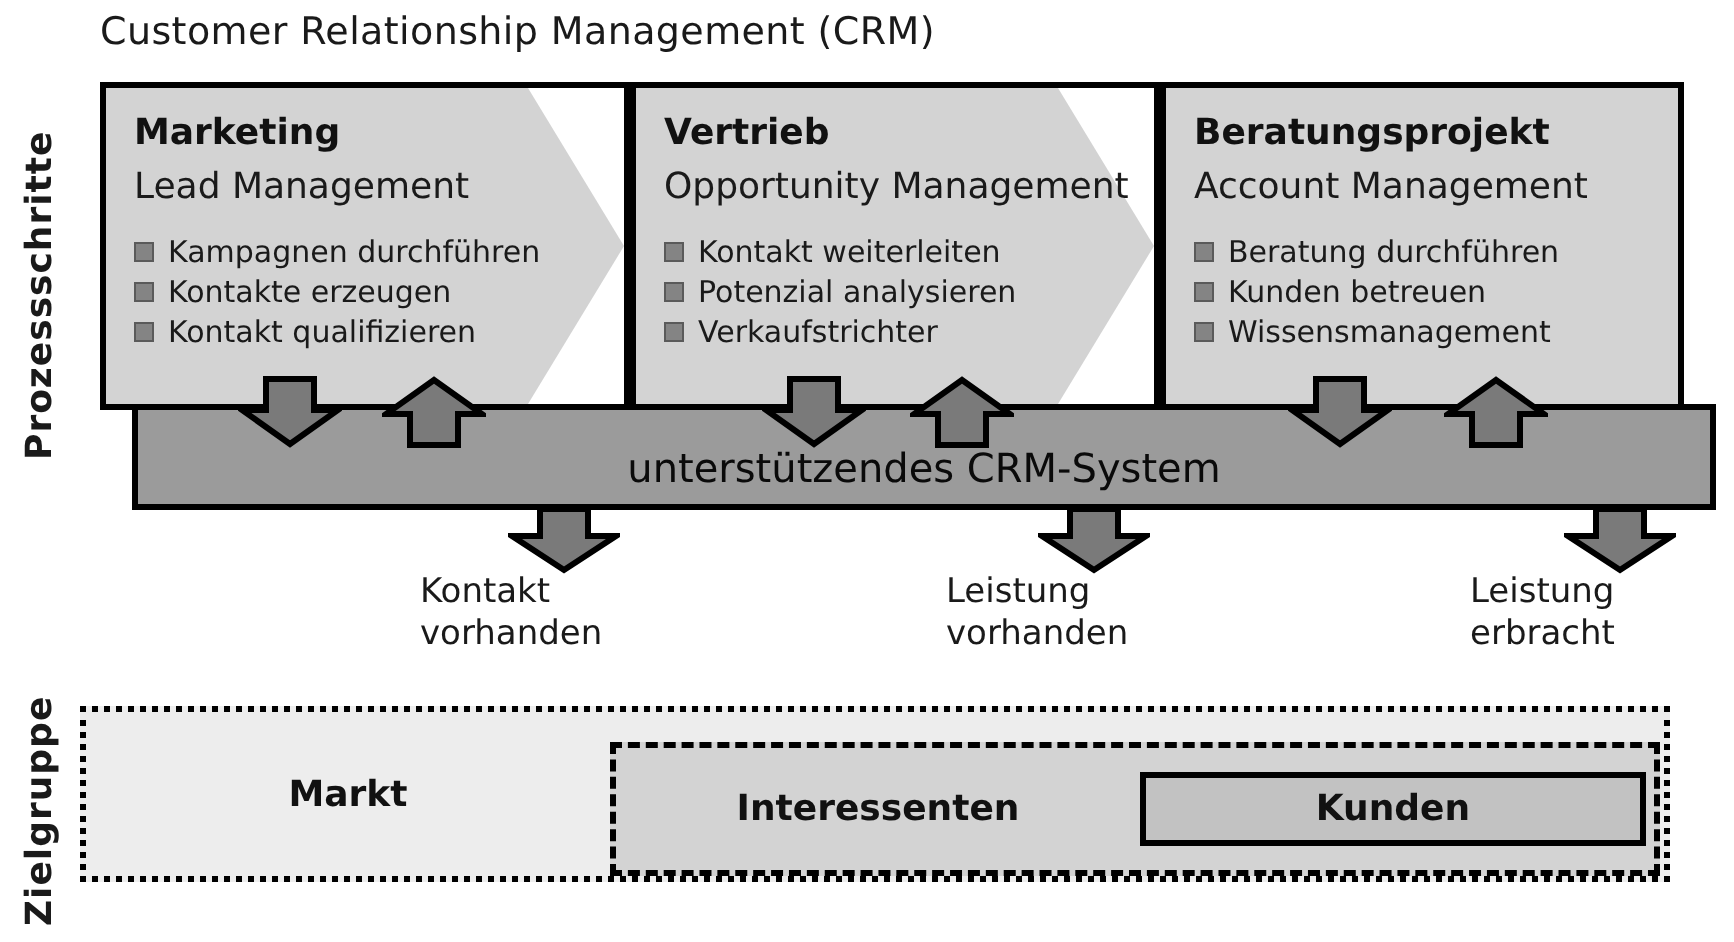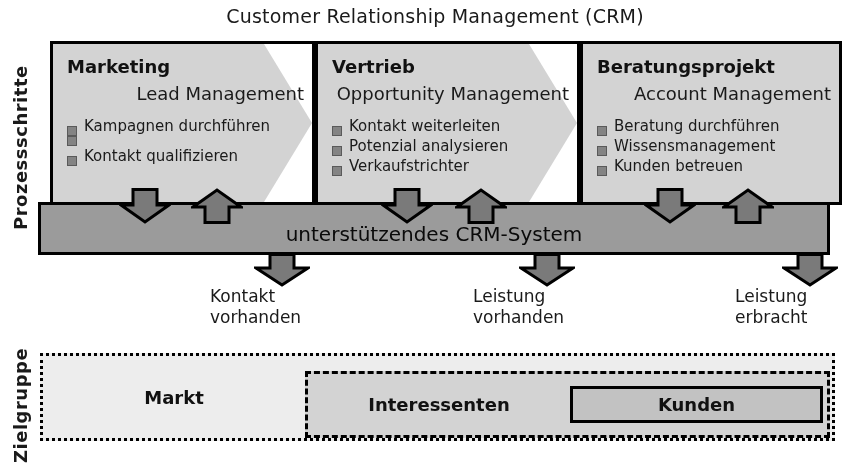--- a/index.html
+++ b/index.html
@@ -11,46 +11,46 @@
     --middle-fill:#d3d3d3;
     --inner-fill:#c2c2c2;
     --line:#000000;
     --bg:#ffffff;
   }
   *{margin:0;padding:0;box-sizing:border-box;}
   html,body{background:#fff;}
   body{font-family:"DejaVu Sans","Liberation Sans",sans-serif;color:#111;}
   .canvas{position:relative;width:867px;height:471px;background:var(--bg);overflow:hidden;}
 
-  .title{position:absolute;left:50px;top:5px;width:770px;text-align:center;
+  .title{position:absolute;left:50px;top:5px;width:770px;
          font-size:19px;letter-spacing:.2px;color:#1a1a1a;}
 
   .vlabel{position:absolute;left:1px;width:38px;display:flex;align-items:center;justify-content:center;
           writing-mode:vertical-rl;transform:rotate(180deg);
           font-weight:bold;font-size:18px;letter-spacing:.5px;color:#1a1a1a;}
   .vlabel-process{top:41px;height:214px;}
   .vlabel-target{top:353px;height:104px;}
 
   
   .step{position:absolute;top:41px;height:164px;border:3px solid var(--line);background:#fff;}
   .step1{left:50px;width:265px;}
   .step2{left:315px;width:265px;}
   .step3{left:580px;width:262px;background:var(--block-fill);}
   .chevron{position:absolute;inset:0;background:var(--block-fill);
            clip-path:polygon(0 0,calc(100% - 48px) 0,100% 50%,calc(100% - 48px) 100%,0 100%);}
   .step-content{position:absolute;inset:0;padding:10px 8px 0 14px;}
   .step-name{font-weight:bold;font-size:18px;line-height:26px;color:#111;}
-  .step-sub{font-size:18px;line-height:28px;color:#1a1a1a;text-align:right;}
+  .step-sub{font-size:18px;line-height:28px;color:#1a1a1a;}
   .bullets{list-style:none;margin-top:8px;}
-  .bullets li{display:flex;align-items:flex-end;font-size:15px;line-height:20px;color:#1a1a1a;}
+  .bullets li{display:flex;align-items:center;font-size:15px;line-height:20px;color:#1a1a1a;}
   .sq{display:inline-block;width:10px;height:10px;background:var(--bullet-fill);
       border:1px solid #5a5a5a;margin-right:7px;flex:0 0 auto;}
 
   
-  .crm-bar{position:absolute;left:38px;top:202px;width:792px;height:53px;
+  .crm-bar{position:absolute;left:66px;top:202px;width:792px;height:53px;
            background:var(--bar-fill);border:3px solid var(--line);
            display:flex;align-items:center;justify-content:center;padding-top:10px;
            font-size:20px;color:#0a0a0a;}
 
   
   .arrow{position:absolute;z-index:5;}
   .arrow-shape{fill:var(--arrow-fill);stroke:var(--line);stroke-width:3;stroke-linejoin:miter;}
 
   
   .milestone-label{position:absolute;top:286px;width:150px;text-align:left;
@@ -87,20 +87,21 @@
     <div class="step-content">
       <div class="step-name">Marketing</div>
       <div class="step-sub">Lead Management</div>
       <ul class="bullets">
         <li>
             <span class="sq"></span>
             <span>Kampagnen durchführen</span>
           </li>
         <li>
             <span class="sq"></span>
+            <span>Kontakte erzeugen</span>
           </li>
         <li>
             <span class="sq"></span>
             <span>Kontakt qualifizieren</span>
           </li>
       </ul>
     </div>
   </div>
 
   <div class="step step2">
@@ -129,25 +130,25 @@
     <div class="step-content">
       <div class="step-name">Beratungsprojekt</div>
       <div class="step-sub">Account Management</div>
       <ul class="bullets">
         <li>
             <span class="sq"></span>
             <span>Beratung durchführen</span>
           </li>
         <li>
             <span class="sq"></span>
+            <span>Kunden betreuen</span>
+          </li>
+        <li>
+            <span class="sq"></span>
             <span>Wissensmanagement</span>
-          </li>
-        <li>
-            <span class="sq"></span>
-            <span>Kunden betreuen</span>
           </li>
       </ul>
     </div>
   </div>
 
   <div class="crm-bar">
     <span>unterstützendes CRM-System</span>
   </div>
 
   <svg class="arrow" style="left:119px;top:188px" width="52" height="36">

